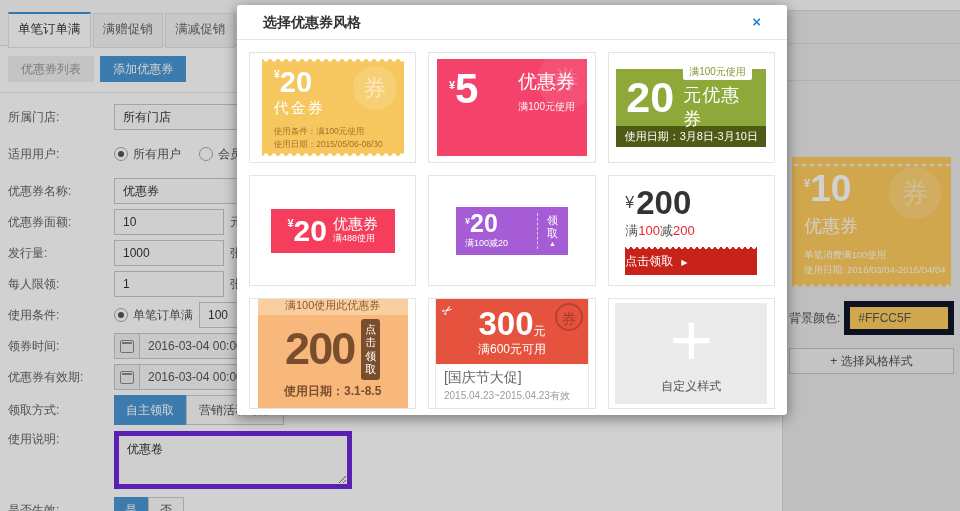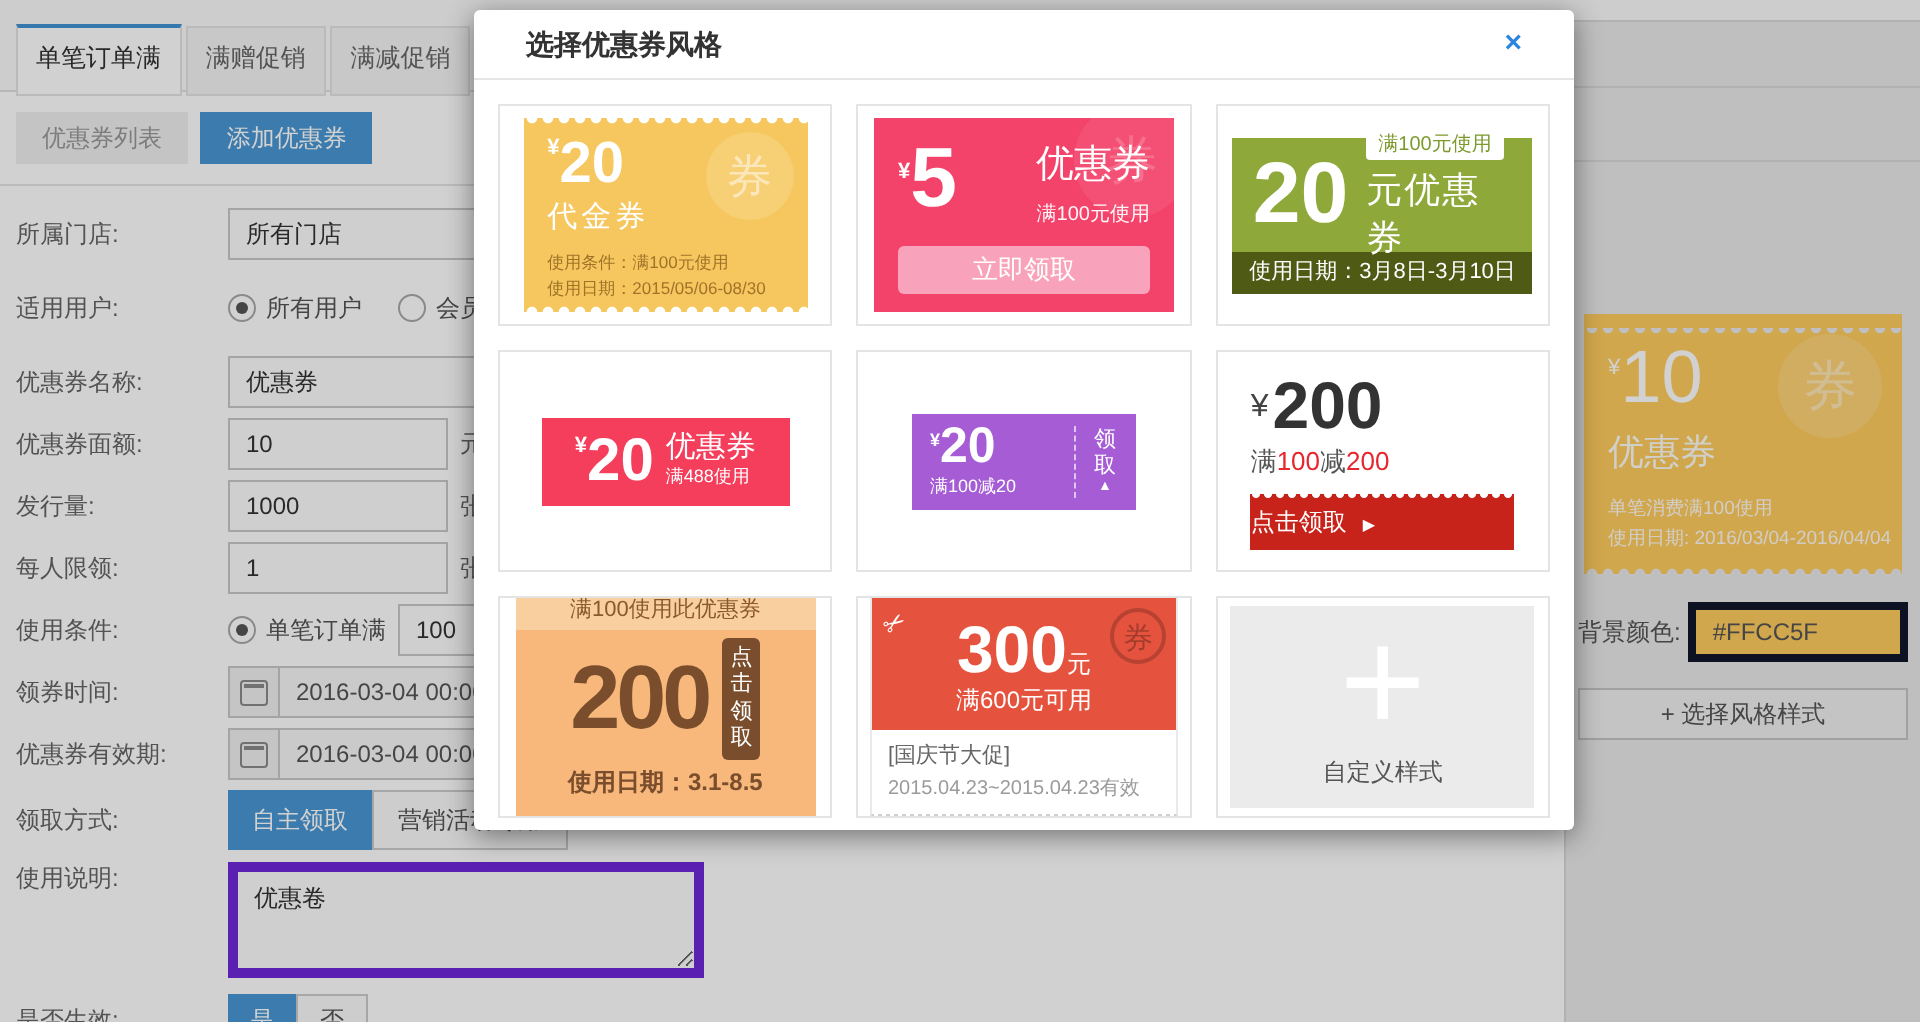--- a/index.html
+++ b/index.html
@@ -49,21 +49,21 @@
   
   .panel{position:absolute;top:10px;right:0;width:178px;height:501px;background:#E9E9E9;
          border-left:1px solid #D8D8D8;border-top:1px solid #D8D8D8;box-sizing:border-box}
   .pline1{height:32px;border-bottom:1px solid #D8D8D8}
   .pline2{height:36px;border-bottom:1px solid #D8D8D8}
   .pcoupon{margin:76px 9px 0;background:#FFCC5F;height:130px;position:relative;
            padding:13px 12px 0;box-sizing:border-box;color:#FFF}
   .pcoupon .lines{margin-top:9px;font-size:9.5px;color:rgba(255,255,255,.92);line-height:1.6;white-space:nowrap}
   .pcolor{margin:14px 6px 0;display:flex;align-items:center}
   .pcolor .lb{flex:none;margin-right:4px;color:#555}
-  .pcolor .cv{flex:1;height:22px;line-height:22px;background:#FFCC5F;border:4px solid #0f172a;
+  .pcolor .cv{flex:1;height:22px;line-height:22px;background:#FFCC5F;border:6px solid #0f172a;
               padding-left:8px;color:#555}
   .pstyle{margin:13px 6px 0;height:26px;line-height:24px;border:1px solid #C5C5C5;background:#F0F0F0;
           text-align:center;color:#555;cursor:pointer;box-sizing:border-box}
   
   .wm{position:absolute;border-radius:50%;text-align:center}
   .cur{font-size:11px;vertical-align:14px}
   .sc{position:absolute;left:0;right:0;height:5px;background-size:8px 5px;background-repeat:repeat-x}
   .sc.t{top:0;background-image:radial-gradient(circle at 4px 0px,var(--hole,#FFF) 2.4px,rgba(255,255,255,0) 2.9px)}
   .sc.b{bottom:0;background-image:radial-gradient(circle at 4px 5px,var(--hole,#FFF) 2.4px,rgba(255,255,255,0) 2.9px)}
   
@@ -135,28 +135,28 @@
   
   .cp8{width:152px;background:#FFF;border:1px solid #E9E9E9;border-bottom:2px dotted #CFCFCF;position:relative}
   .cp8 .top{background:#E5533E;color:#FFF;height:66px;text-align:center;padding-top:9px;box-sizing:border-box;position:relative}
   .cp8 .sci{position:absolute;left:6px;top:5px;font-size:13px;transform:rotate(-35deg)}
   .cp8 .wm8{position:absolute;right:5px;top:5px;width:28px;height:28px;border:2px solid rgba(0,0,0,.2);
             border-radius:50%;color:rgba(0,0,0,.28);font-size:15px;line-height:27px;text-align:center;box-sizing:border-box}
   .cp8 .num{font-size:33px;font-weight:bold;line-height:1}
   .cp8 .num .u8{font-size:12px;font-weight:normal}
   .cp8 .st{font-size:12px;margin-top:1px}
   .cp8 .info{padding:5px 8px 6px;text-align:left}
-  .cp8 .tag{color:#666;font-size:11px}
+  .cp8 .tag{color:#666;font-size:14px}
   .cp8 .vd{color:#9B9B9B;font-size:10px;margin-top:2px}
   
   .cp9{width:152px;height:101px;background:#EBEBEB;display:flex;flex-direction:column;align-items:center}
   .cp9 .plus{flex:1;display:flex;align-items:center;justify-content:center;color:#FFF;font-size:74px;line-height:.8}
   .cp9 .lbl{color:#555;font-size:12px;padding-bottom:9px}
   
-  .pcoupon .num{font-size:37px;font-weight:normal;line-height:1}
+  .pcoupon .num{font-size:37px;font-weight:bold;line-height:1}
   .pcoupon .t{font-size:18px;margin-top:7px;color:rgba(255,255,255,.95)}
   .pcoupon .wm{top:10px;right:10px;width:52px;height:52px;line-height:52px;font-size:27px;
                background:rgba(255,255,255,.16);color:rgba(255,255,255,.45)}
 </style>
 </head>
 <body>
 
 <div class="topbar">
   <span class="tab active">单笔订单满</span>
   <span class="tab">满赠促销</span>
@@ -286,21 +286,20 @@
     <div class="card">
       <div class="cp2">
         <div class="wm">券</div>
         <div class="row">
           <div class="num"><span class="cur">¥</span><span>5</span></div>
           <div class="rt">
             <div class="t">优惠券</div>
             <div class="st">满100元使用</div>
           </div>
         </div>
-        <div class="btn">立即领取</div>
       </div>
     </div>
 
     <div class="card">
       <div class="cp3">
         <div class="main">
           <span class="num">20</span>
           <span>
             <span class="bdg">满100元使用</span>
             <div class="t">元优惠券</div>

